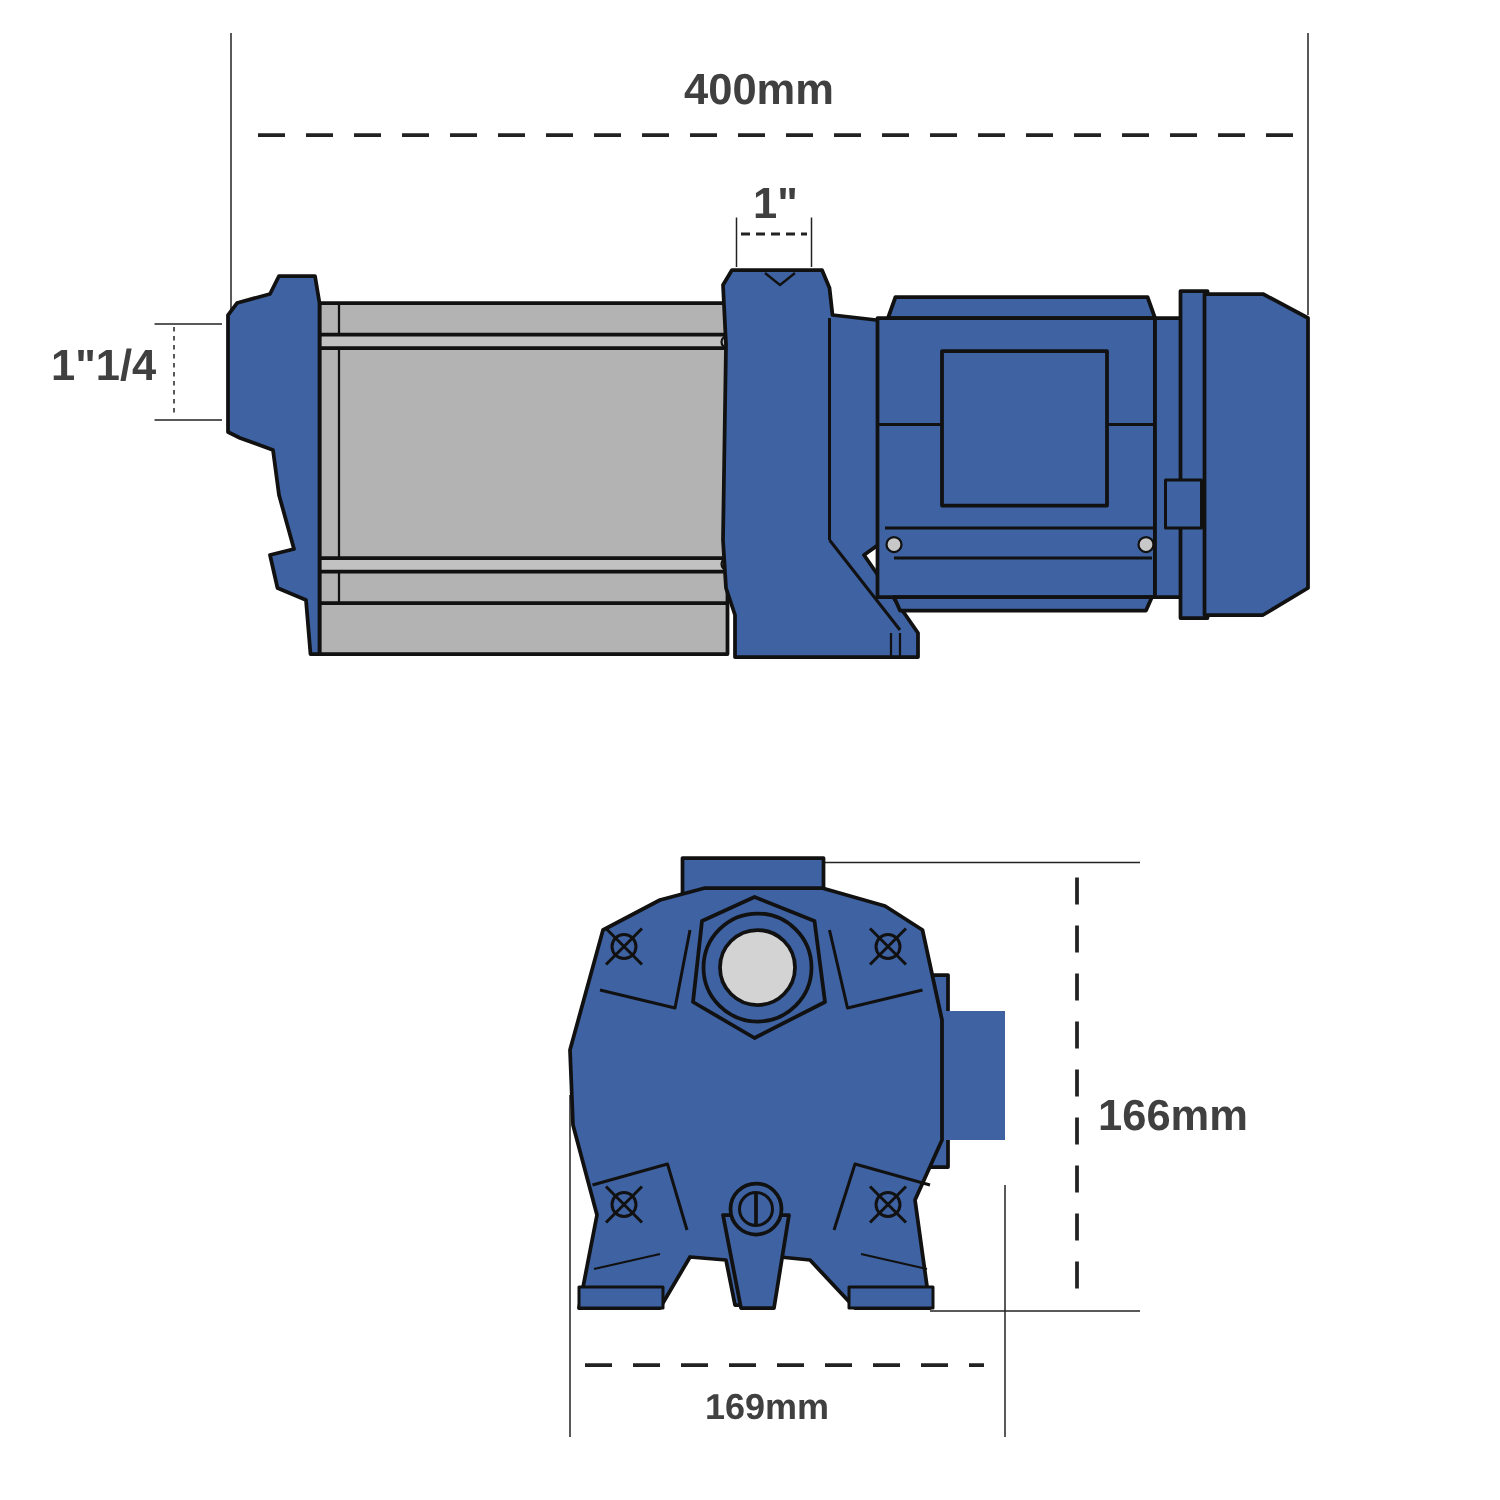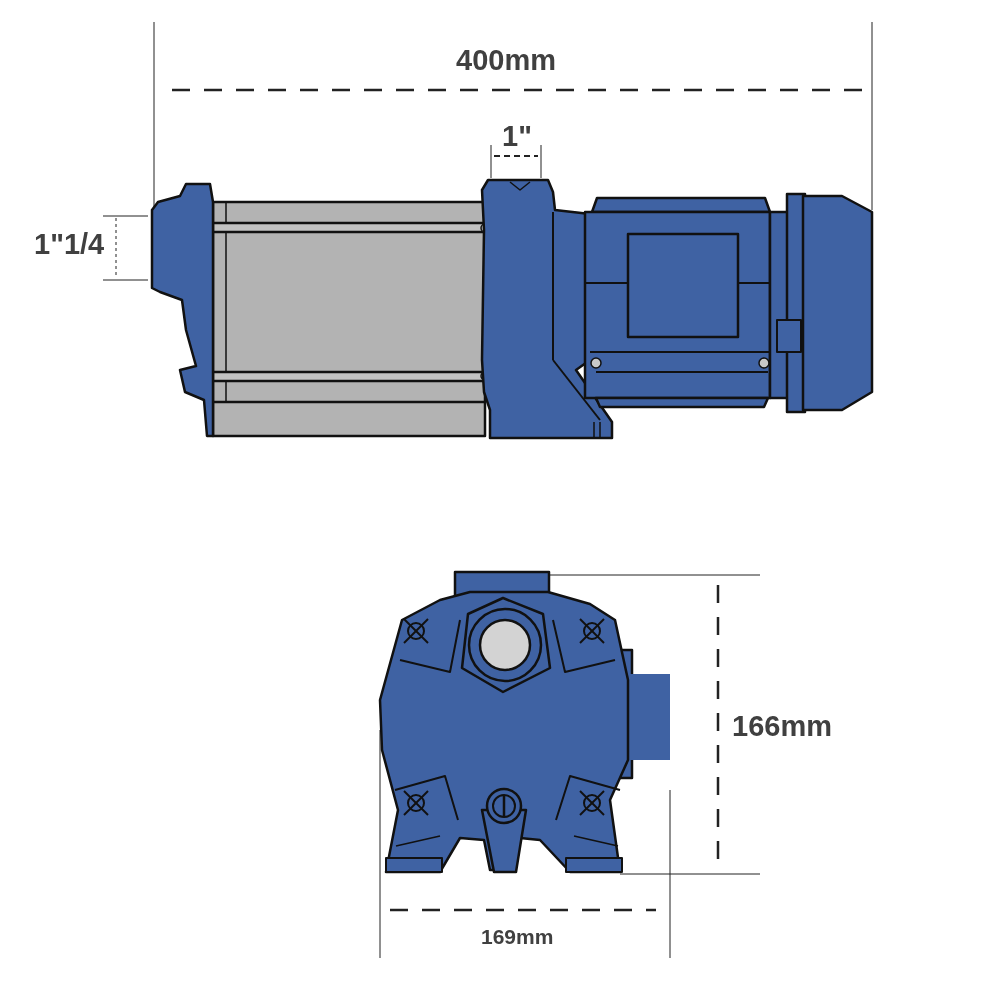--- a/index.html
+++ b/index.html
@@ -4,22 +4,22 @@
   <style>
     html, body { margin: 0; padding: 0; background: #ffffff; }
     body { width: 1000px; height: 1000px; position: relative; overflow: hidden;
            font-family: "Liberation Sans", "DejaVu Sans", sans-serif; }
     svg.drawing { position: absolute; left: 0; top: 0; }
     .label { position: absolute; font-weight: bold; color: #404040; white-space: nowrap;
              font-family: "Liberation Sans", "DejaVu Sans", sans-serif; }
     #lbl-length { left: 456px; top: 44px; font-size: 29px; }
     #lbl-outlet { left: 502px; top: 120px; font-size: 29px; }
     #lbl-inlet  { left: 34px;  top: 228px; font-size: 29px; }
-    #lbl-height { left: 732px; top: 710px; font-size: 29px; }
-    #lbl-width  { left: 481px; top: 925px; font-size: 21px; }
+    #lbl-height { left: 732px; top: 728px; font-size: 29px; }
+    #lbl-width  { left: 470px; top: 925px; font-size: 24px; }
   </style>
 </head>
 <body>
 
 <svg class="drawing" width="1000" height="1000" viewBox="0 0 1000 1000" xmlns="http://www.w3.org/2000/svg">
 
   <g stroke="#222" fill="none">
     <line x1="154" y1="22" x2="154" y2="210" stroke-width="1"></line>
     <line x1="872" y1="22" x2="872" y2="210" stroke-width="1"></line>
     <line x1="172" y1="90" x2="862" y2="90" stroke-width="2.5" stroke-dasharray="18,14"></line>

